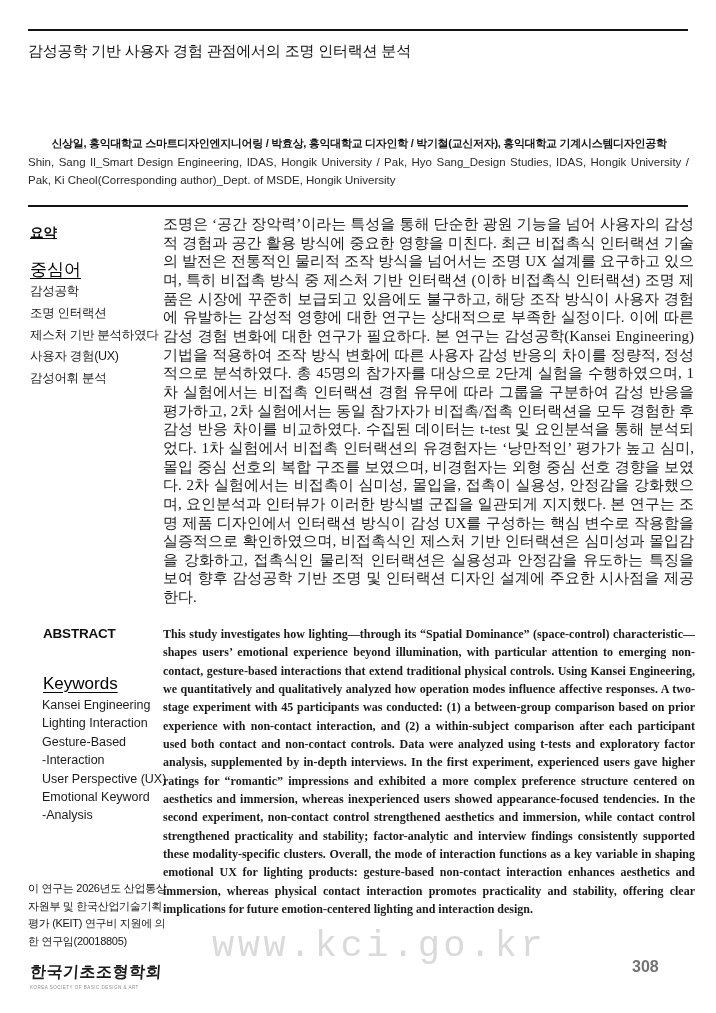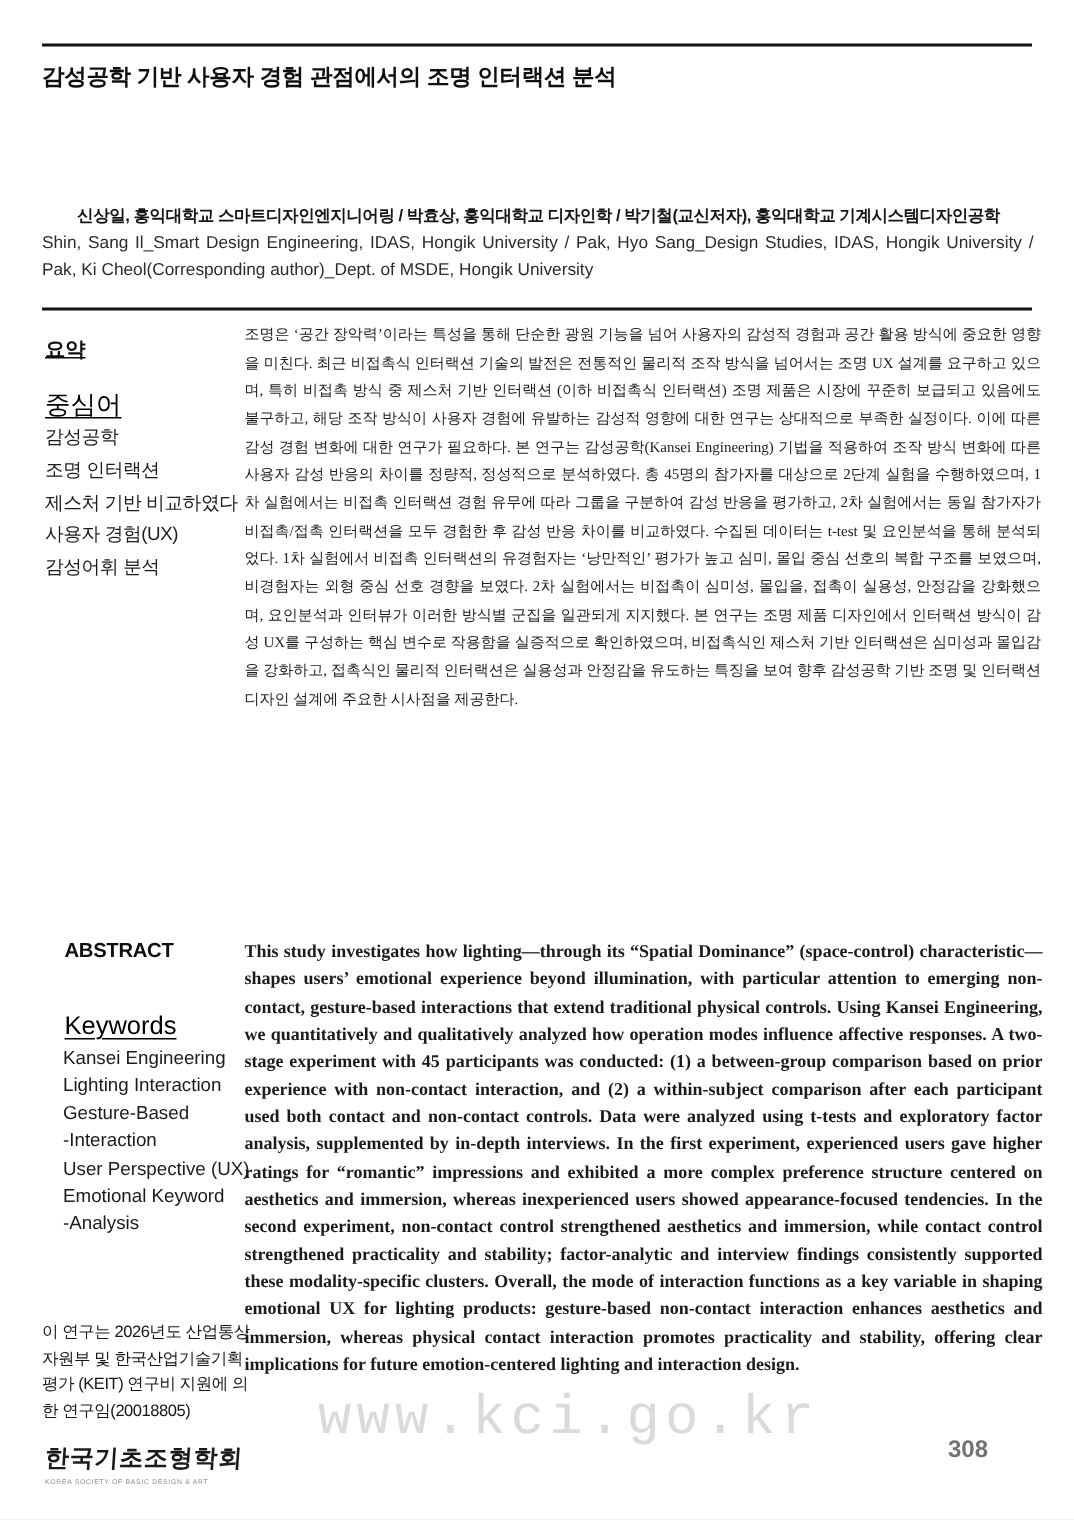--- a/index.html
+++ b/index.html
@@ -11,21 +11,21 @@
     font-family:"Liberation Sans", sans-serif;
     color:#1b1b1b;
     overflow:hidden;
   }
   .rule{position:absolute;left:28px;width:660px;height:2px;background:#141414;}
   .rule-top{top:29px;}
   .rule-mid{top:205px;}
 
   .title-ko{
     position:absolute;left:28px;top:42px;width:662px;
-    font-size:15px;font-weight:bold;color:#0f0f0f;
+    font-size:15px;font-weight:normal;color:#0f0f0f;
     white-space:nowrap;letter-spacing:-0.2px;margin:0;
   }
   .title-en{
     position:absolute;left:28px;top:67px;width:661px;
     font-size:17px;font-weight:bold;color:#0f0f0f;
     line-height:24.5px;text-align:justify;margin:0;
   }
   .authors-ko{
     position:absolute;left:28px;top:136px;width:662px;
     font-size:11px;font-weight:bold;color:#151515;
@@ -55,21 +55,21 @@
   .kw-list-en{left:42px;top:696px;font-size:12.5px;line-height:18.4px;}
   .kw-list li{white-space:nowrap;}
 
   .body-text{
     position:absolute;left:163px;
     text-align:justify;color:#1b1b1b;margin:0;
     font-family:"Liberation Serif", serif;
   }
   .body-ko{
     top:215px;width:531px;
-    font-size:10px;line-height:18.65px;
+    font-size:15px;line-height:18.65px;
     word-break:break-all;
   }
   .body-en{
     top:625px;width:532px;
     font-size:12px;line-height:18.35px;font-weight:bold;
   }
 
   .funding{
     position:absolute;left:28px;top:880px;width:140px;
     font-size:11px;line-height:17.6px;color:#161616;
@@ -110,21 +110,21 @@
   <p class="authors-ko fg">신상일, 홍익대학교 스마트디자인엔지니어링 / 박효상, 홍익대학교 디자인학 / 박기철(교신저자), 홍익대학교 기계시스템디자인공학</p>
   <p class="authors-en fg">Shin, Sang Il_Smart Design Engineering, IDAS, Hongik University / Pak, Hyo Sang_Design Studies, IDAS, Hongik University / Pak, Ki Cheol(Corresponding author)_Dept. of MSDE, Hongik University</p>
 
   <div class="rule rule-mid fg"></div>
 
   <div class="sec-heading heading-ko fg">요약</div>
   <div class="kw-heading kw-heading-ko fg">중심어</div>
   <ul class="kw-list kw-list-ko fg">
     <li>감성공학</li>
     <li>조명 인터랙션</li>
-    <li>제스처 기반 비교하였다</li>
+    <li>제스처 기반 분석하였다</li>
     <li>사용자 경험(UX)</li>
     <li>감성어휘 분석</li>
   </ul>
 
   <p class="body-text body-ko fg">조명은 ‘공간 장악력’이라는 특성을 통해 단순한 광원 기능을 넘어 사용자의 감성적 경험과 공간 활용 방식에 중요한 영향을 미친다. 최근 비접촉식 인터랙션 기술의 발전은 전통적인 물리적 조작 방식을 넘어서는 조명 UX 설계를 요구하고 있으며, 특히 비접촉 방식 중 제스처 기반 인터랙션 (이하 비접촉식 인터랙션) 조명 제품은 시장에 꾸준히 보급되고 있음에도 불구하고, 해당 조작 방식이 사용자 경험에 유발하는 감성적 영향에 대한 연구는 상대적으로 부족한 실정이다. 이에 따른 감성 경험 변화에 대한 연구가 필요하다. 본 연구는 감성공학(Kansei Engineering) 기법을 적용하여 조작 방식 변화에 따른 사용자 감성 반응의 차이를 정량적, 정성적으로 분석하였다. 총 45명의 참가자를 대상으로 2단계 실험을 수행하였으며, 1차 실험에서는 비접촉 인터랙션 경험 유무에 따라 그룹을 구분하여 감성 반응을 평가하고, 2차 실험에서는 동일 참가자가 비접촉/접촉 인터랙션을 모두 경험한 후 감성 반응 차이를 비교하였다. 수집된 데이터는 t-test 및 요인분석을 통해 분석되었다. 1차 실험에서 비접촉 인터랙션의 유경험자는 ‘낭만적인’ 평가가 높고 심미, 몰입 중심 선호의 복합 구조를 보였으며, 비경험자는 외형 중심 선호 경향을 보였다. 2차 실험에서는 비접촉이 심미성, 몰입을, 접촉이 실용성, 안정감을 강화했으며, 요인분석과 인터뷰가 이러한 방식별 군집을 일관되게 지지했다. 본 연구는 조명 제품 디자인에서 인터랙션 방식이 감성 UX를 구성하는 핵심 변수로 작용함을 실증적으로 확인하였으며, 비접촉식인 제스처 기반 인터랙션은 심미성과 몰입감을 강화하고, 접촉식인 물리적 인터랙션은 실용성과 안정감을 유도하는 특징을 보여 향후 감성공학 기반 조명 및 인터랙션 디자인 설계에 주요한 시사점을 제공한다.</p>
 
   <div class="sec-heading heading-en fg">ABSTRACT</div>
   <div class="kw-heading kw-heading-en fg">Keywords</div>
   <ul class="kw-list kw-list-en fg">
     <li>Kansei Engineering</li>

